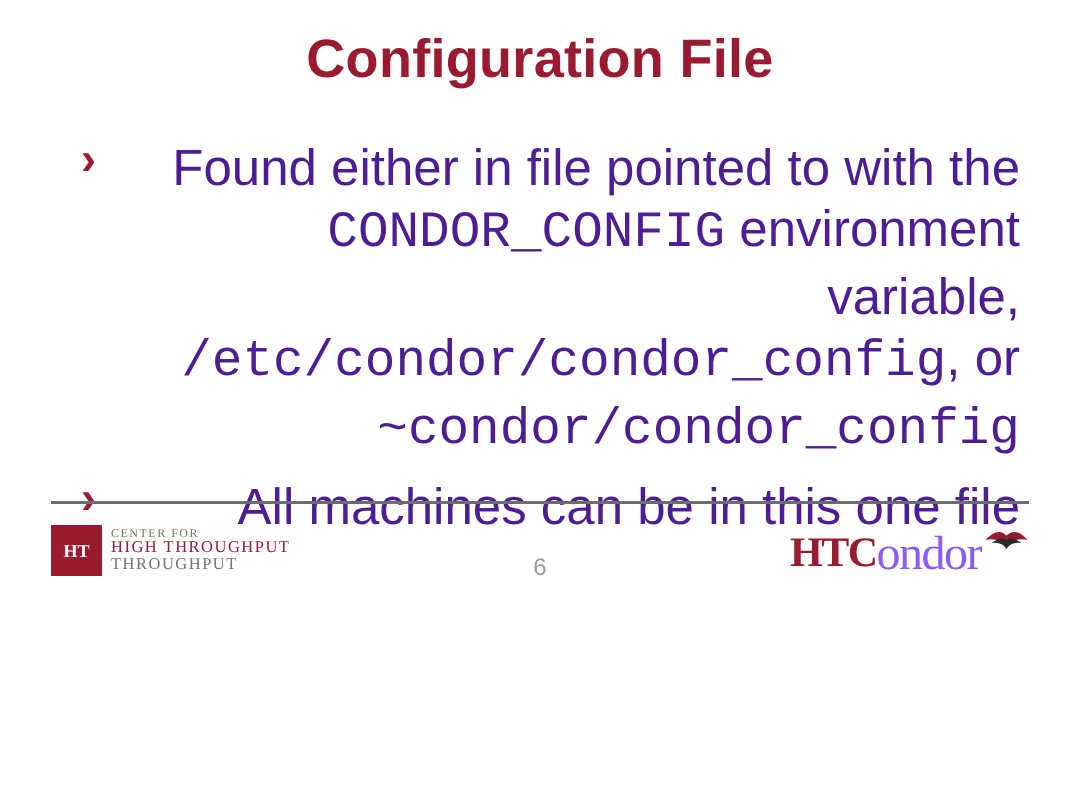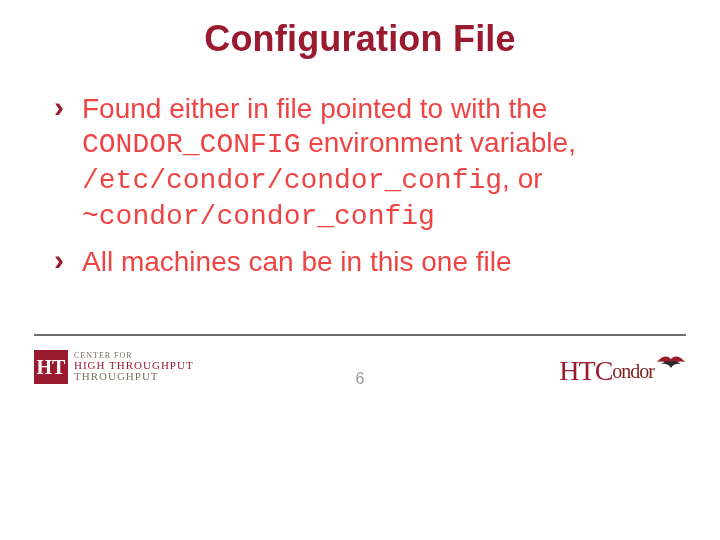--- a/index.html
+++ b/index.html
@@ -22,25 +22,26 @@
     font-size: 36px;
     letter-spacing: 0.2px;
     margin-bottom: 32px;
   }
   ul.bullets {
     list-style: none;
     padding-left: 14px;
   }
   ul.bullets > li {
     position: relative;
-    font-size: 28px;
-    color: #ef4444;
+    font-size: 34px;
+    color: #4c1d95;
     line-height: 1.22;
     padding-left: 28px;
     margin-bottom: 10px;
+    text-align: right;
   }
   ul.bullets > li::before {
     content: "›";
     position: absolute;
     left: 0;
     top: -3px;
     color: #9a1b30;
     font-size: 30px;
     font-weight: 700;
   }
@@ -71,43 +72,43 @@
     position: absolute;
     left: 34px; bottom: 6px;
     display: flex; align-items: center; gap: 6px;
   }
   .ht-box {
     width: 34px; height: 34px;
     background: #9a1b30;
     color: #fff;
     display: flex; align-items: center; justify-content: center;
     font-weight: 700;
-    font-size: 20px;
+    font-size: 12px;
     font-family: Georgia, 'Times New Roman', serif;
   }
   .ht-text {
     display: flex; flex-direction: column;
     font-family: Georgia, 'Times New Roman', serif;
     line-height: 1.0;
   }
   .ht-text .l1 { color: #7a7366; font-size: 8px; letter-spacing: 1px; }
   .ht-text .l2 { color: #9a1b30; font-size: 11px; letter-spacing: 1px; font-weight: 400; }
   .ht-text .l3 { color: #7a7366; font-size: 11px; letter-spacing: 1px; }
   
   .logo-right {
     position: absolute;
     right: 34px; bottom: 3px;
     display: flex; align-items: center;
     font-family: Georgia, 'Times New Roman', serif;
   }
   .logo-right .ht {
-    color: #9a1b30; font-size: 28px; font-weight: 400; letter-spacing: -1px;
+    color: #9a1b30; font-size: 28px; font-weight: 700; letter-spacing: -1px;
   }
   .logo-right .condor {
-    color: #7f1d1d; font-size: 20px; letter-spacing: -1px;
+    color: #8b5cf6; font-size: 32px; letter-spacing: -1px;
   }
   .logo-right svg { margin-left: 2px; margin-top:-18px; }
 </style>
 </head>
 <body>
 
 <div class="slide">
   <h1 class="title">Configuration File</h1>
 
   <ul class="bullets">

